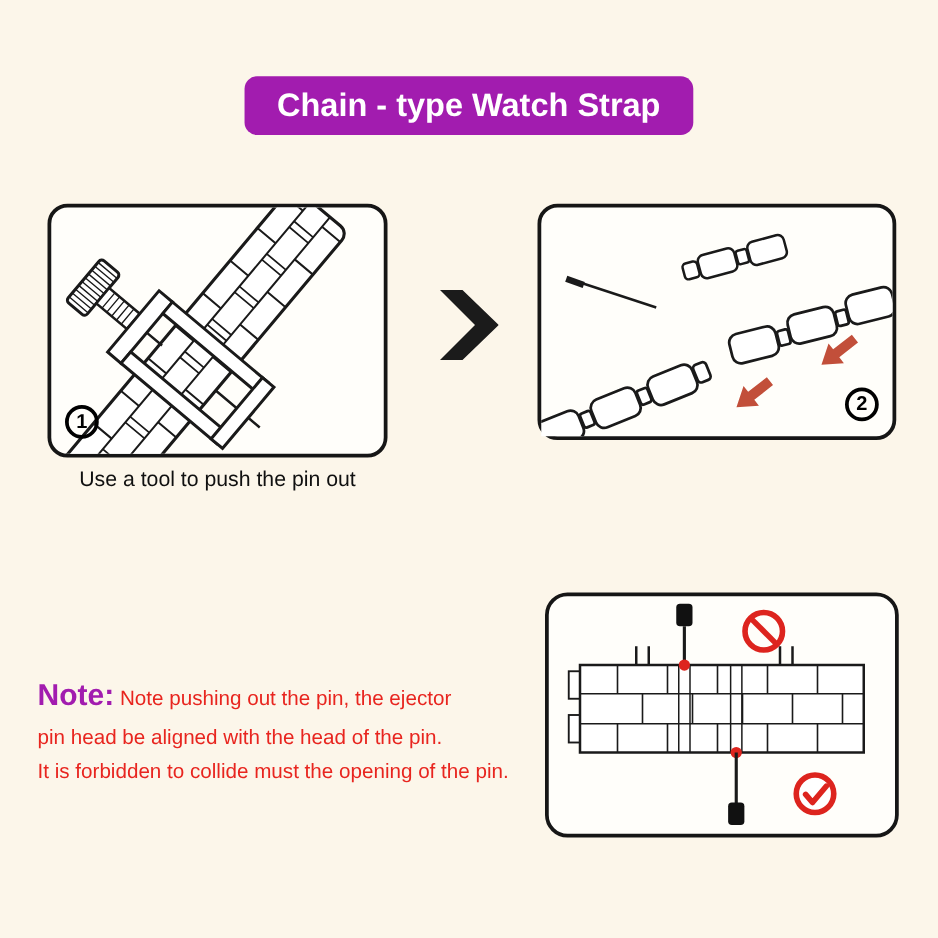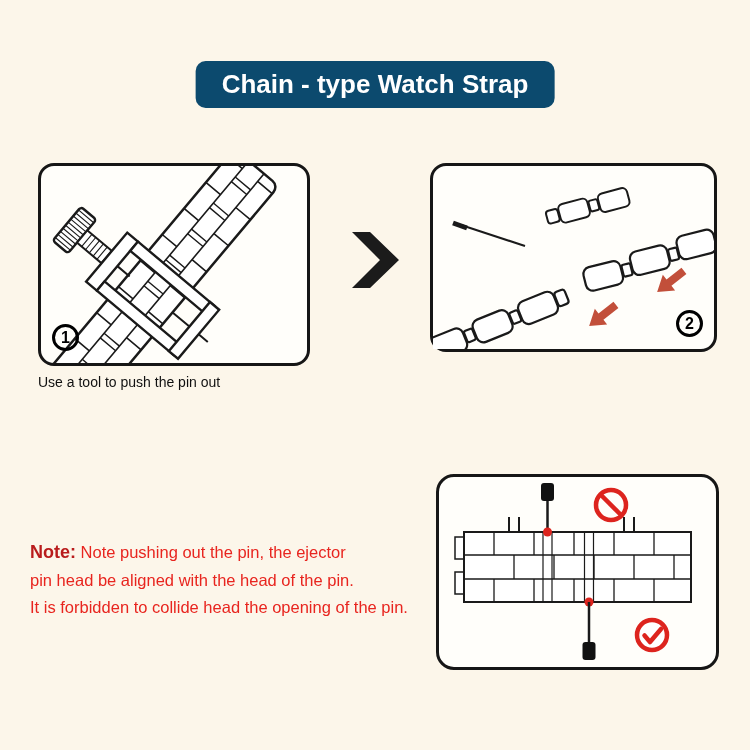--- a/index.html
+++ b/index.html
@@ -7,21 +7,21 @@
   body {
     background:#fcf6ea;
     font-family:"Liberation Sans", sans-serif;
     position:relative;
     overflow:hidden;
   }
   #app { position:absolute; inset:0; }
 
   .title-banner {
     position:absolute; top:61px; left:50%; transform:translateX(-50%);
-    background:#0c4a6e; color:#ffffff;
+    background:#a21caf; color:#ffffff;
     font-size:26px; font-weight:bold;
     padding:8px 26px; border-radius:10px; white-space:nowrap;
   }
 
   .panel {
     position:absolute; background:#fffefa;
     border:3px solid #161616;
   }
   .panel-1 { left:38px;  top:163px; width:272px; height:203px; border-radius:16px; }
   .panel-2 { left:430px; top:163px; width:287px; height:189px; border-radius:16px; }
@@ -34,31 +34,31 @@
     display:flex; align-items:center; justify-content:center;
     font-weight:bold; font-size:16px; color:#000; background:transparent;
     z-index:3;
   }
   .badge-1 { left:11px;  bottom:12px; }
   .badge-2 { right:11px; bottom:12px; }
 
   .chevron { position:absolute; left:352px; top:232px; }
 
   .caption {
-    position:absolute; color:#101010; font-size:14px;
-    line-height:1.35;
+    position:absolute; color:#101010; font-size:17px;
+    text-align:center; line-height:1.35;
   }
   .caption-1 { left:38px;  top:373px; width:272px; }
   .caption-2 { left:430px; top:373px; width:287px; }
 
   .note {
     position:absolute; left:30px; top:538px; width:432px;
     font-size:16.5px; line-height:1.62; color:#e8251f;
   }
-  .note-label { color:#b91c1c; font-weight:bold; font-size:18px; }
+  .note-label { color:#a21caf; font-weight:bold; font-size:24px; }
 
   svg .ink { stroke:#1a1a1a; }
 </style>
 </head>
 <body>
 
 <div id="app">
 
   <div class="title-banner">
     <span>Chain - type Watch Strap</span>
@@ -142,21 +142,21 @@
     </svg>
     <div class="badge badge-2">
       <span>2</span>
     </div>
   </div>
 
   <div class="caption caption-1">Use a tool to push the pin out</div>
   <div class="caption caption-2">
   </div>
 
-  <p class="note"><span class="note-label">Note:</span><span> Note pushing out the pin, the ejector</span><br><span>pin head be aligned with the head of the pin.</span><br><span>It is forbidden to collide head the opening of the pin.</span></p>
+  <p class="note"><span class="note-label">Note:</span><span> Note pushing out the pin, the ejector</span><br><span>pin head be aligned with the head of the pin.</span><br><span>It is forbidden to collide must the opening of the pin.</span></p>
 
   <div class="panel panel-3">
     <svg class="illo" viewBox="0 0 277 190">
 
       <g>
         <rect x="16" y="60" width="9" height="22" fill="#ffffff" class="ink" stroke-width="1.5"></rect>
         <rect x="16" y="95" width="9" height="22" fill="#ffffff" class="ink" stroke-width="1.5"></rect>
         <rect x="25" y="55" width="227" height="70" fill="#ffffff" class="ink" stroke-width="2"></rect>
         <path d="M25 78H252M25 102H252" fill="none" class="ink" stroke-width="1.3"></path>
         <path d="M55 55v23M95 55v23M135 55v23M175 55v23M215 55v23M75 78v24M115 78v24M155 78v24M195 78v24M235 78v24M55 102v23M95 102v23M135 102v23M175 102v23M215 102v23" fill="none" class="ink" stroke-width="1.3"></path>

